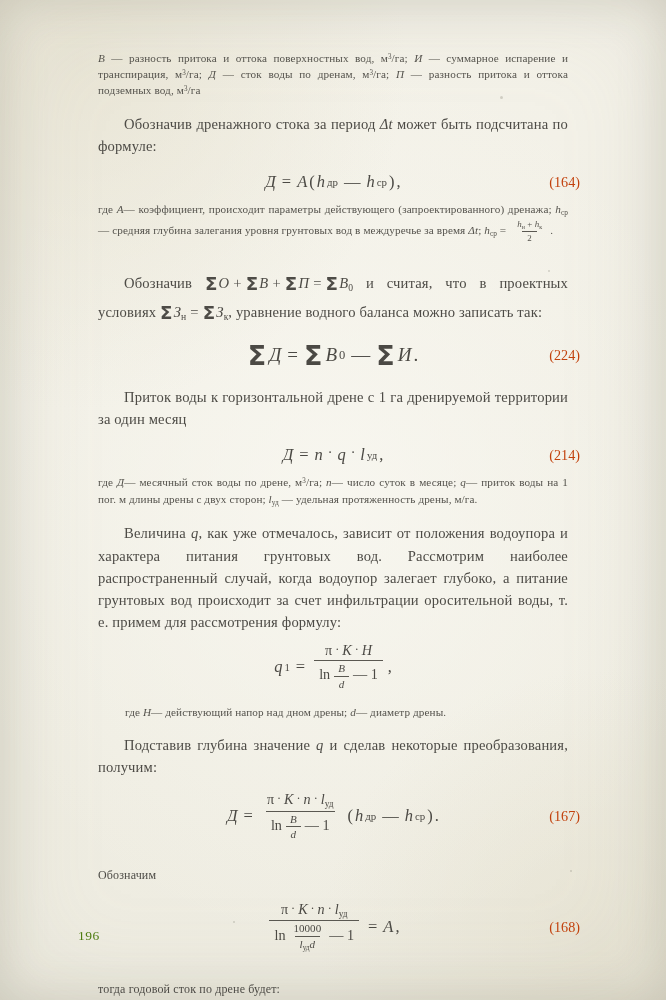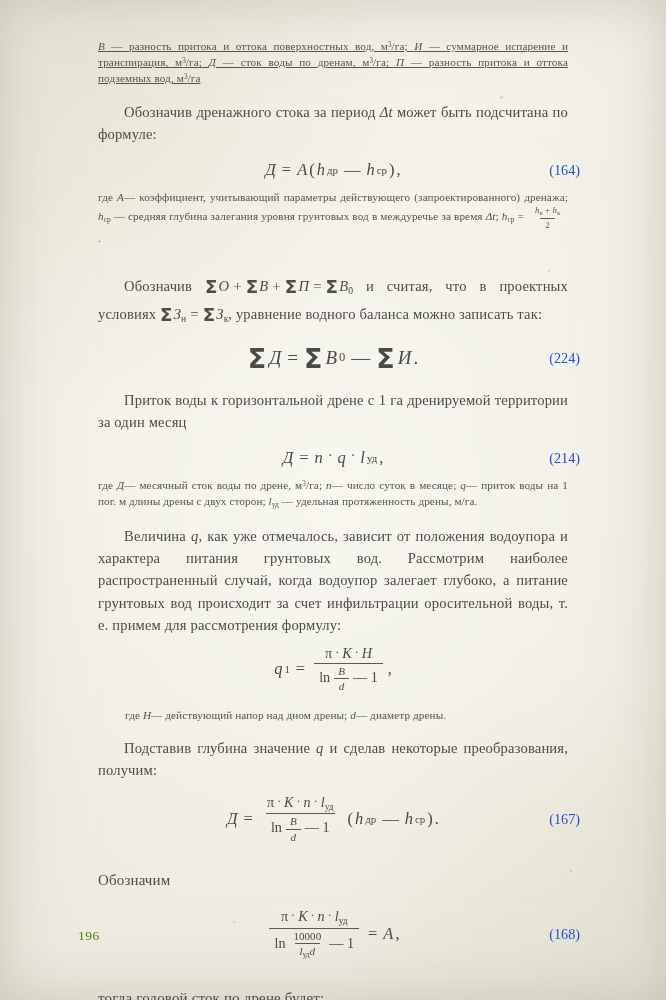--- a/index.html
+++ b/index.html
@@ -39,32 +39,32 @@
   }
 
   
   .note {
     font-size: 11.2px;
     line-height: 1.45;
     text-align: justify;
     color: #55534d;
     letter-spacing: .1px;
   }
-  .note.first { margin-top: 4px; text-decoration: underline; }
+  .note.first { margin-top: 16px; }
   .para {
     font-size: 14.6px;
     line-height: 1.52;
     text-align: justify;
     text-indent: 26px;
     color: #4d4b46;
     letter-spacing: .15px;
     margin-top: 14px;
   }
   .plain {
-    font-size: 15px;
+    font-size: 12px;
     line-height: 1.5;
     color: #4d4b46;
     margin-top: 14px;
     letter-spacing: .15px;
   }
 
   i, .it { font-style: italic; }
   .sub {
     font-size: .66em;
     vertical-align: -.28em;
@@ -93,21 +93,21 @@
     justify-content: center;
     gap: 2px;
   }
   .eq .num {
     position: absolute;
     right: -12px;
     top: 50%;
     transform: translateY(-50%);
     font-size: 14.2px;
     font-style: normal;
-    color: #1d4ed8;
+    color: #c2410c;
   }
 
   
   .frac {
     display: inline-flex;
     flex-direction: column;
     align-items: center;
     justify-content: center;
     vertical-align: middle;
     margin: 0 3px;
@@ -185,21 +185,21 @@
         <span class="op">—</span>
         <i>h</i>
         <span class="sub">ср</span>
         <span>)</span>
         <span>,</span>
     </span>
     <span class="num">(164)</span>
   </div>
 
   <div class="note" style="margin-top:6px;">
-    <span>где </span><i>A</i><span>— коэффициент, учитывающий параметры действующего (запроектированного) дренажа; </span><i>h</i><span class="sub">ср</span><span> — средняя глубина залегания уровня грунтовых вод в междуречье за время </span><i>Δt</i><span>; </span><i>h</i><span class="sub">ср</span><span> = </span><span class="frac small">
+    <span>где </span><i>A</i><span>— коэффициент, происходит параметры действующего (запроектированного) дренажа; </span><i>h</i><span class="sub">ср</span><span> — средняя глубина залегания уровня грунтовых вод в междуречье за время </span><i>Δt</i><span>; </span><i>h</i><span class="sub">ср</span><span> = </span><span class="frac small">
         <span class="n"><i>h</i><span class="sub">н</span><span> + </span><i>h</i><span class="sub">к</span></span>
         <span class="d">2</span>
       </span><span>.</span>
   </div>
 
   <div class="para" style="margin-top:26px;line-height:1.95;">
     <span>Обозначив </span><span class="sigma inline">Σ</span><i>О</i><span class="op">+</span><span class="sigma inline">Σ</span><i>В</i><span class="op">+</span><span class="sigma inline">Σ</span><i>П</i><span class="op">=</span><span class="sigma inline">Σ</span><i>B</i><span class="sub">0</span><span> и считая, что в проектных условиях </span><span class="sigma inline">Σ</span><i>З</i><span class="sub">н</span><span class="op">=</span><span class="sigma inline">Σ</span><i>З</i><span class="sub">к</span><span>, уравнение водного баланса можно записать так:</span>
   </div>
 
   <div class="eq" style="margin-top:16px;font-size:19px;">

